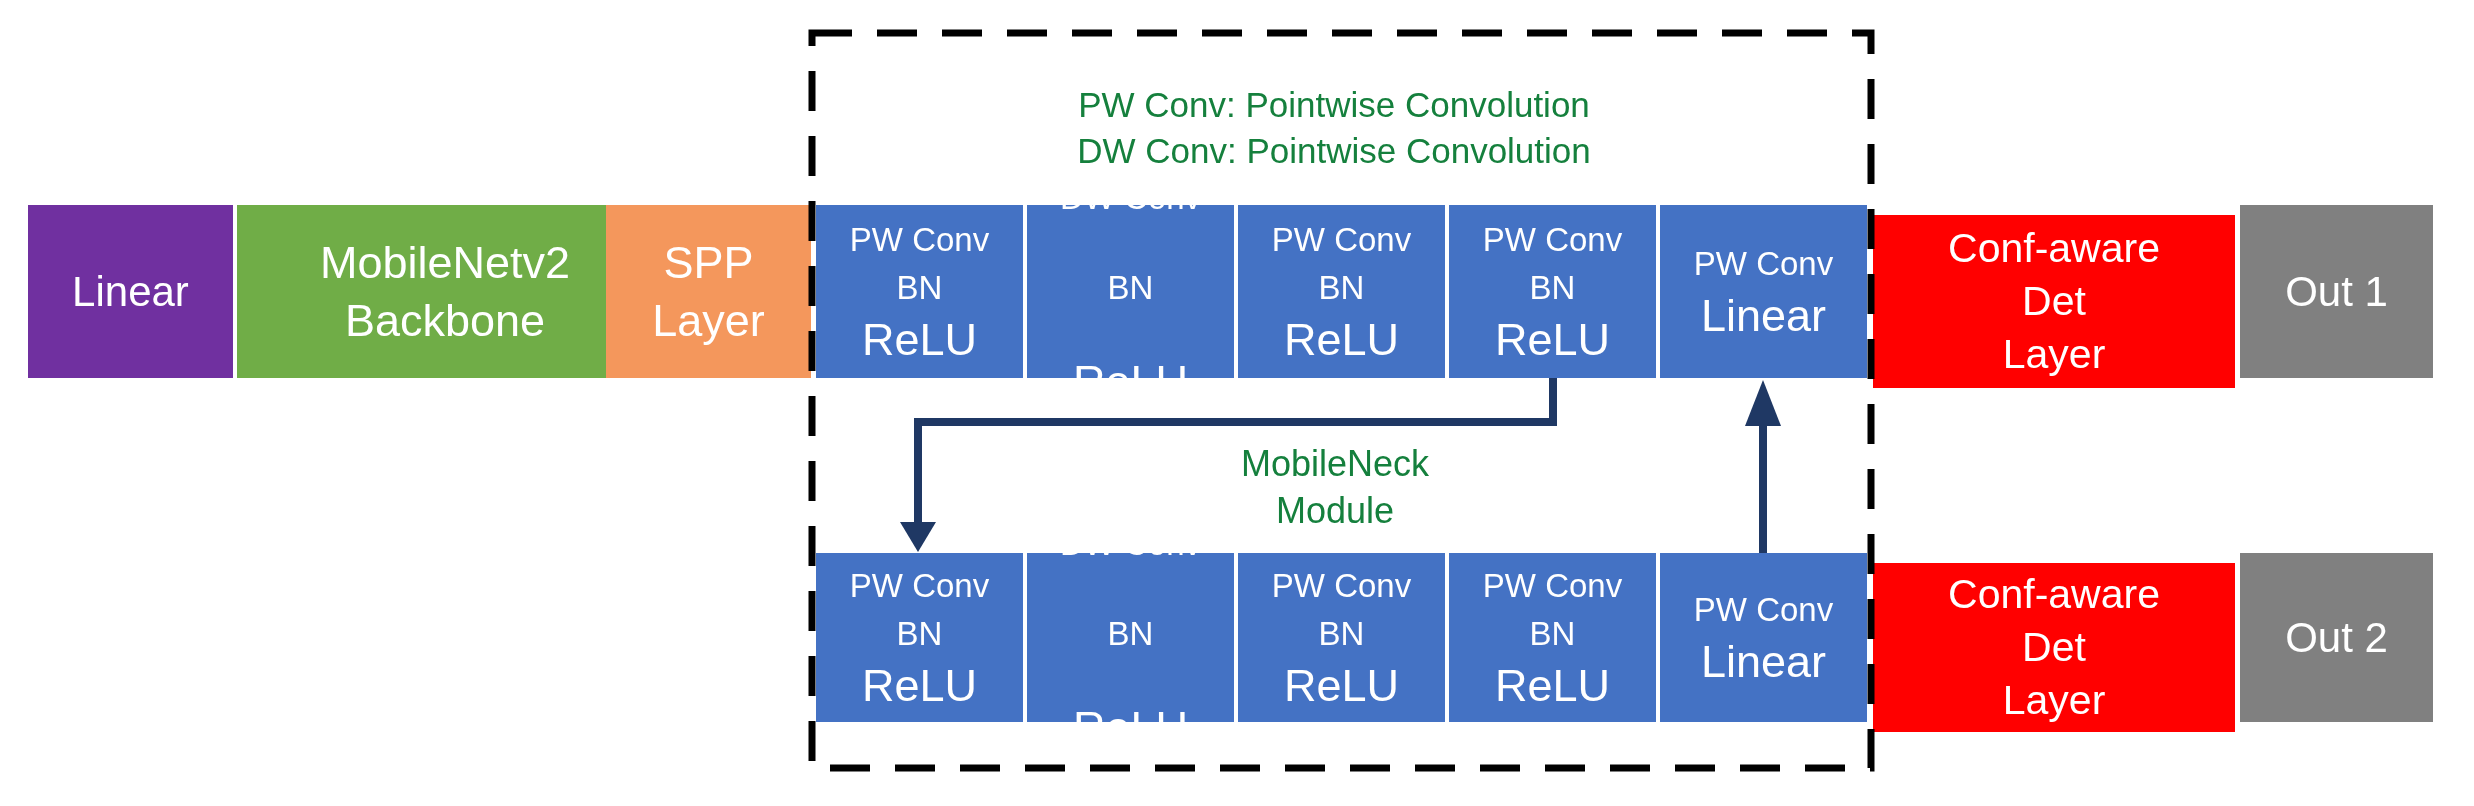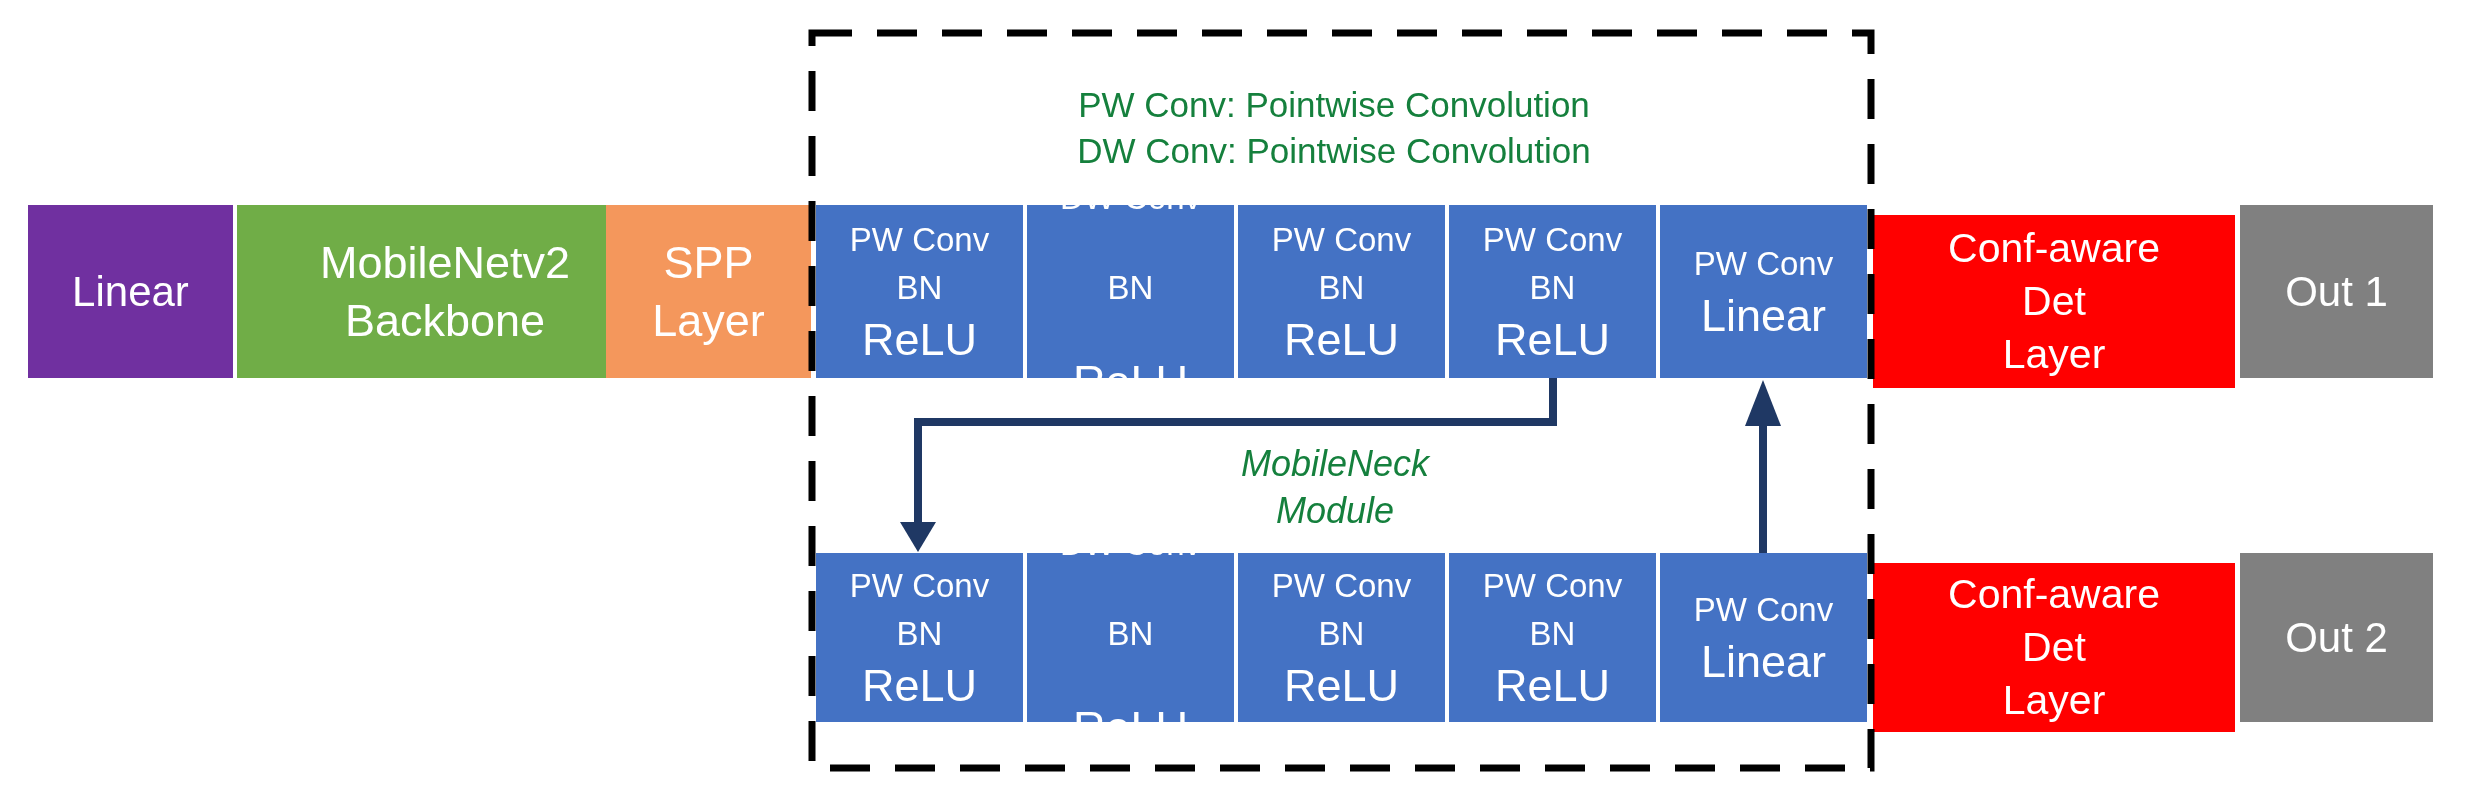--- a/index.html
+++ b/index.html
@@ -20,21 +20,21 @@
   .bx1{left:816px;} .bx2{left:1027px;gap:42px;} .bx3{left:1238px;} .bx4{left:1449px;} .bx5{left:1660px;}
   .b-sm{font-size:33px;line-height:48px;}
   .b-lg{font-size:45px;line-height:56px;}
   .det-box{left:1873px;width:362px;background:#FF0000;font-size:41px;line-height:53px;margin-top:10px;}
   .out-box{left:2240px;width:193px;background:#808080;font-size:42px;}
   .overlay{position:absolute;left:0;top:0;z-index:2;pointer-events:none;}
   .annotation{
     position:absolute;color:#15803d;text-align:center;z-index:3;
   }
   .legend{left:1334px;top:82px;transform:translateX(-50%);font-size:35px;line-height:46px;white-space:nowrap;}
-  .mobileneck-label{left:1335px;top:440px;transform:translateX(-50%);font-size:36px;line-height:47px;white-space:nowrap;font-style:italic;}
+  .mobileneck-label{left:1335px;top:440px;transform:translateX(-50%);font-size:36px;line-height:47px;white-space:nowrap;}
   .upsample-label{left:1765px;top:442px;transform:translateX(-50%);font-size:36px;line-height:40px;
     background:#ffffff;padding:2px 10px;white-space:nowrap;}
 </style>
 </head>
 <body>
 
 <div class="canvas">
 
   <svg class="overlay" width="2474" height="806" viewBox="0 0 2474 806">
     <rect x="812" y="33" width="1059" height="735" fill="none" stroke="#000000" stroke-width="7" stroke-dasharray="40 25"></rect>

